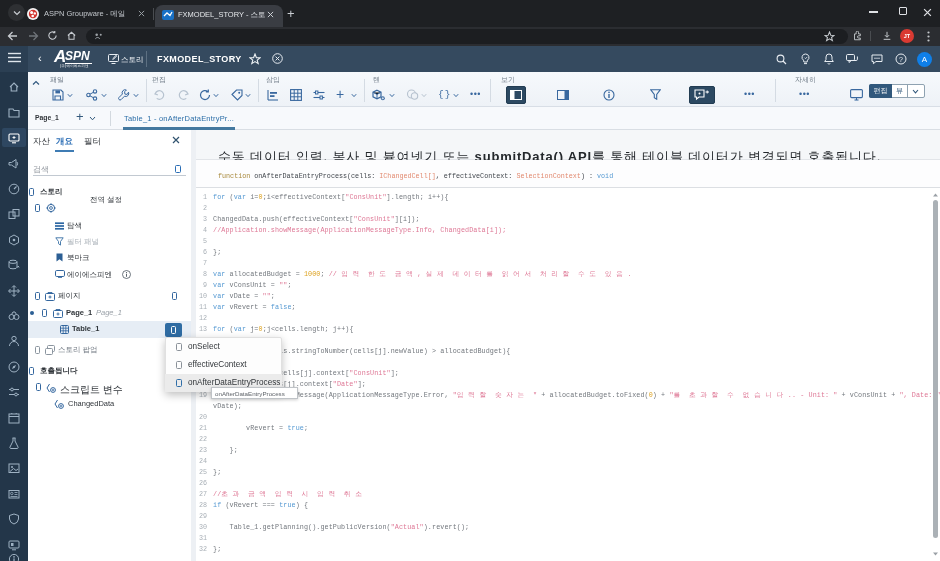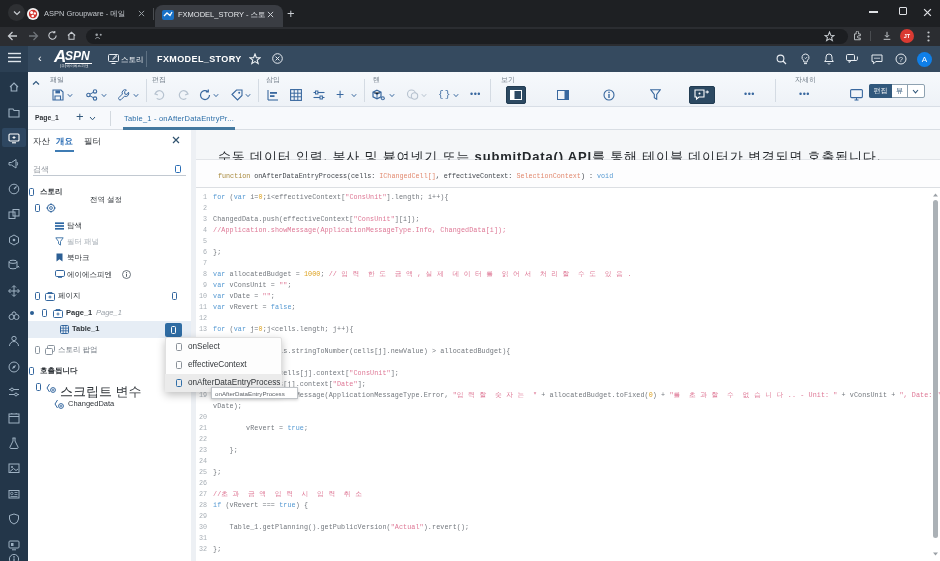--- a/index.html
+++ b/index.html
@@ -640,21 +640,21 @@
 <div class="abs" style="left:29px;top:367px;width:5px;height:8px;border:1px solid #33669e;border-radius:1.5px;"></div>
 <div class="abs" style="left:40px;top:366px;font-size:7.5px;font-weight:bold;color:#30353a;white-space:nowrap;">호출됩니다</div>
 <div class="abs" style="left:36px;top:383px;width:5px;height:8px;border:1px solid #33669e;border-radius:1.5px;"></div>
 <div class="abs" style="left:46px;top:382.5px;width:11px;height:10px;">
  <svg width="11" height="10" viewBox="0 0 11 10">
         <path d="M3.5 1 L1 5 l2.5 4" fill="none" stroke="#33669e" stroke-width="1"></path>
         <circle cx="7" cy="7" r="2.4" fill="none" stroke="#33669e" stroke-width="1"></circle>
         <path d="M7 5.8 v2.4 M5.8 7 h2.4" stroke="#33669e" stroke-width="0.8"></path>
       </svg>
     </div>
-<div class="abs" style="left:60px;top:383px;font-size:13px;font-weight:normal;color:#30353a;white-space:nowrap;">스크립트 변수</div>
+<div class="abs" style="left:60px;top:383px;font-size:10px;font-weight:normal;color:#30353a;white-space:nowrap;">스크립트 변수</div>
 <div class="abs" style="left:54px;top:399px;width:11px;height:10px;">
  <svg width="11" height="10" viewBox="0 0 11 10">
         <path d="M3.5 1 L1 5 l2.5 4" fill="none" stroke="#33669e" stroke-width="1"></path>
         <circle cx="7" cy="7" r="2.4" fill="none" stroke="#33669e" stroke-width="1"></circle>
         <path d="M7 5.8 v2.4 M5.8 7 h2.4" stroke="#33669e" stroke-width="0.8"></path>
       </svg>
     </div>
 <div class="abs" style="left:68px;top:399px;font-size:7.5px;font-weight:normal;color:#30353a;white-space:nowrap;">ChangedData</div>
 
 <div class="abs" style="left:196px;top:130px;width:744px;height:431px;background:#fff;"></div>

